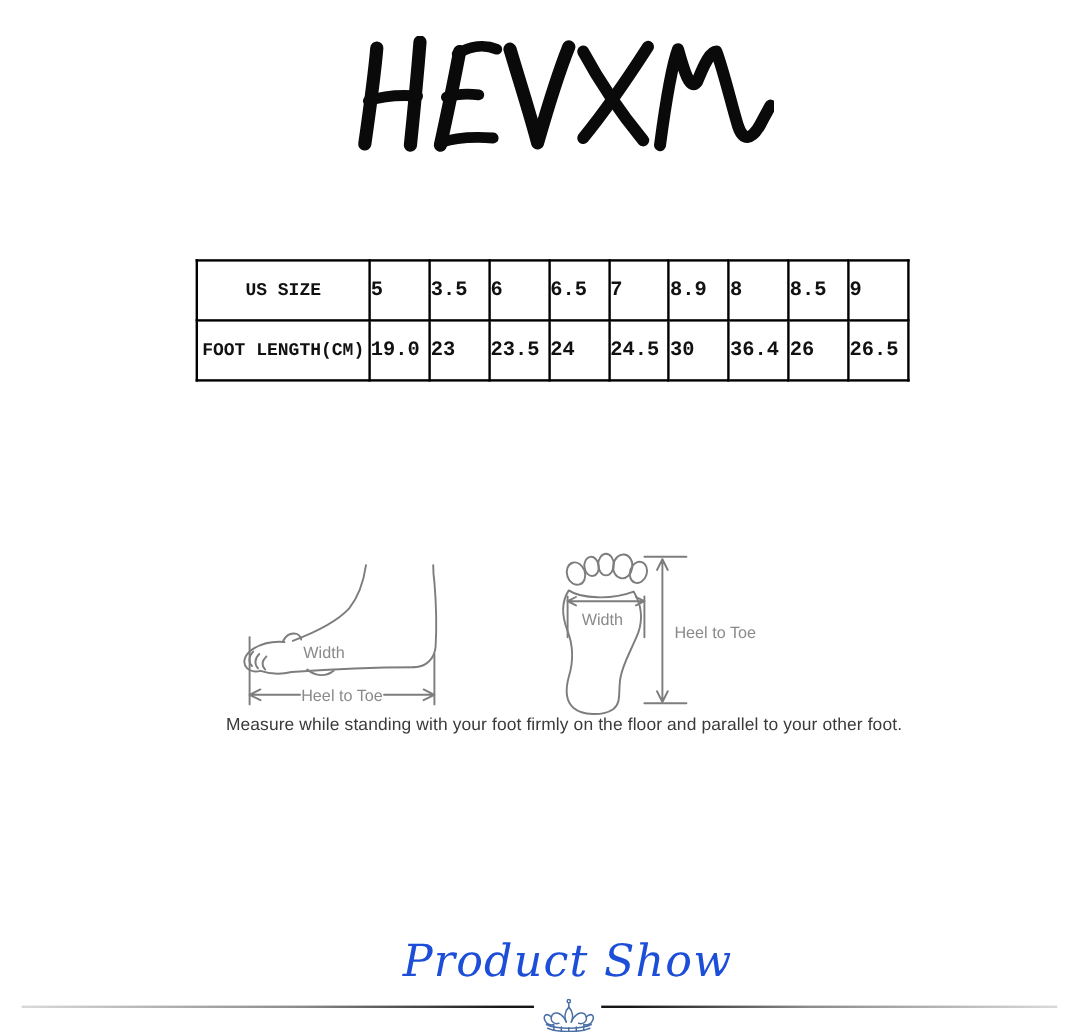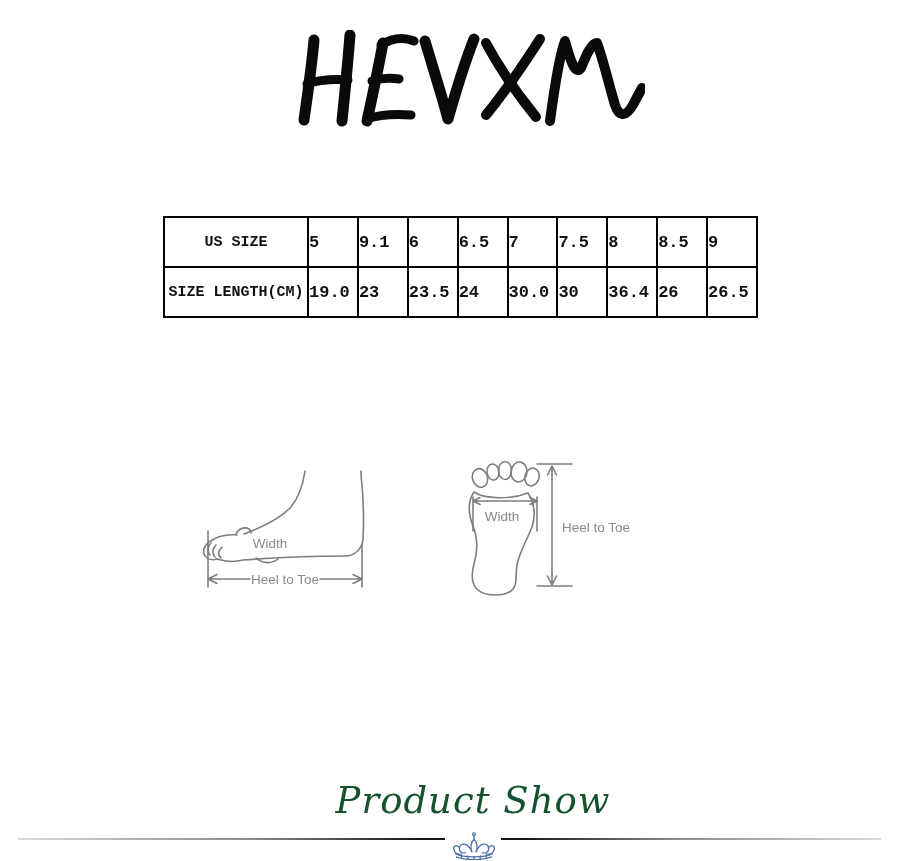--- a/index.html
+++ b/index.html
@@ -79,21 +79,21 @@
   
   .footer-title {
     position: absolute;
     top: 779px;
     left: 46px;
     right: 0;
     text-align: center;
     font-family: "DejaVu Serif", serif;
     font-style: italic;
     font-size: 37px;
-    color: #14532d;
+    color: #1d4ed8;
     letter-spacing: 1px;
   }
   .divider-left, .divider-right {
     position: absolute;
     top: 838px;
     height: 2px;
   }
   .divider-left {
     left: 18px;
     width: 427px;
@@ -145,36 +145,36 @@
       <path d="M255,91 C259,61 264,27 270,11 C275,29 280,46 286,38 C292,23 297,13 302,13 C308,29 314,55 320,75 C324,87 331,88 339,73 C342,67 345,62 347,58" stroke-width="10"></path>
     </g>
   </svg>
 
   <div class="size-table-wrap">
     <table class="size-table">
       <tbody>
         <tr>
           <th>US SIZE</th>
           <td>5</td>
-          <td>9.1</td>
+          <td>3.5</td>
           <td>6</td>
           <td>6.5</td>
           <td>7</td>
-          <td>7.5</td>
+          <td>8.9</td>
           <td>8</td>
           <td>8.5</td>
           <td>9</td>
         </tr>
         <tr>
-          <th>SIZE LENGTH(CM)</th>
+          <th>FOOT LENGTH(CM)</th>
           <td>19.0</td>
           <td>23</td>
           <td>23.5</td>
           <td>24</td>
-          <td>30.0</td>
+          <td>24.5</td>
           <td>30</td>
           <td>36.4</td>
           <td>26</td>
           <td>26.5</td>
         </tr>
       </tbody>
     </table>
   </div>
 
   <svg class="measure-svg" viewBox="0 0 480 150" role="img">
@@ -211,20 +211,21 @@
       <path d="M357,50 L357,84" stroke-width="1.3"></path>
       <text x="322" y="74" text-anchor="middle">Width</text>
 
       <path d="M357,17 L392,17" stroke-width="1.3"></path>
       <path d="M357,139 L392,139" stroke-width="1.3"></path>
       <path d="M372,19 L372,138 M372,19 L367.5,28 M372,19 L376.5,28 M372,138 L367.5,129 M372,138 L376.5,129" stroke-width="1.3"></path>
       <text x="382" y="85" text-anchor="start">Heel to Toe</text>
     </g>
   </svg>
 
+  <div class="instruction">Measure while standing with your foot firmly on the floor and parallel to your other foot.</div>
 
   <div class="footer-title">Product Show</div>
 
   <div class="divider-left"></div>
   <div class="divider-right"></div>
 
   <svg class="crown" viewBox="0 0 44 27" role="img">
     <circle cx="22" cy="2.2" r="1.3"></circle>
     <path d="M22,4 L22,7"></path>
     <path d="M22,7 C19,10 18,15 20,19"></path>

